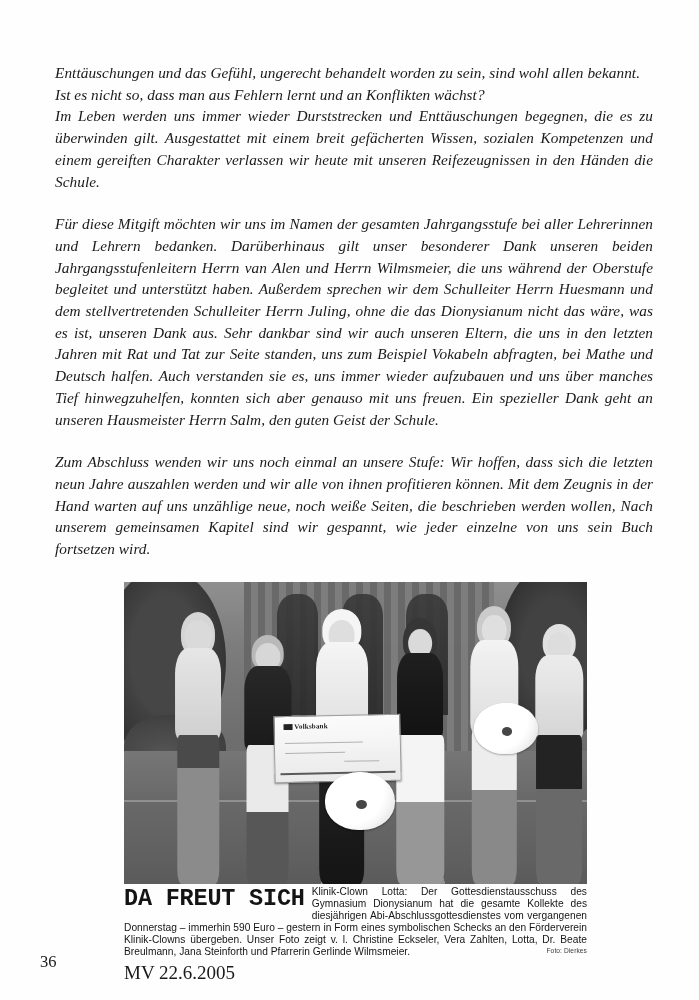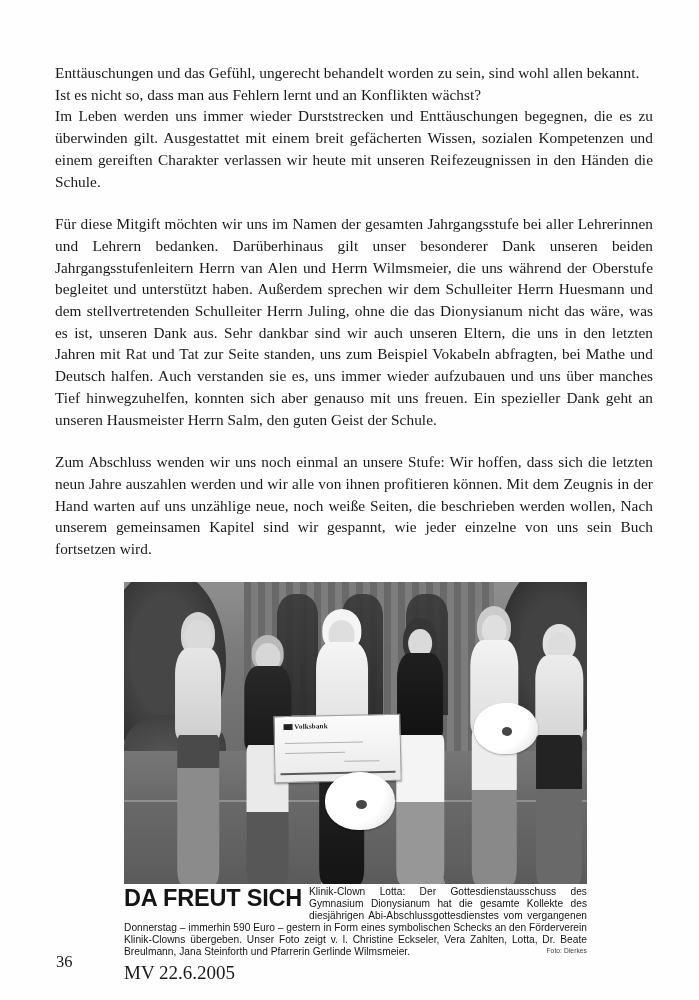--- a/index.html
+++ b/index.html
@@ -35,20 +35,21 @@
     top: 62px;
     width: 598px;
   }
   .para {
     text-align: justify;
     font-size: 15.3px;
     line-height: 21.7px;
     margin: 0 0 21px 0;
     letter-spacing: .05px;
     color: #191919;
+    font-style: italic;
   }
   .para:last-child { margin-bottom: 6px; }
 
   
   .photo-block {
     position: absolute;
     left: 124px;
     top: 582px;
     width: 463px;
   }
@@ -178,39 +179,40 @@
     color: #141414;
   }
   .cap-head {
     float: left;
     font-size: 23.5px;
     font-weight: bold;
     line-height: 23px;
     letter-spacing: -0.2px;
     margin: 1px 7px 0 0;
     white-space: nowrap;
+    font-family: Liberation Mono, monospace;
   }
   .cap-body {
     font-size: 10.2px;
     line-height: 11.9px;
     text-align: justify;
     letter-spacing: .02px;
   }
   .cap-credit {
     font-size: 6.6px;
     text-align: right;
     margin-top: -10.5px;
     color: #3a3a3a;
     letter-spacing: .1px;
   }
 
   
   .page-number {
     position: absolute;
-    left: 56px;
+    left: 40px;
     top: 952px;
     font-size: 16.5px;
     font-family: "Liberation Serif", serif;
     color: #1a1a1a;
   }
   .source-line {
     position: absolute;
     left: 124px;
     top: 962px;
     font-size: 19px;

